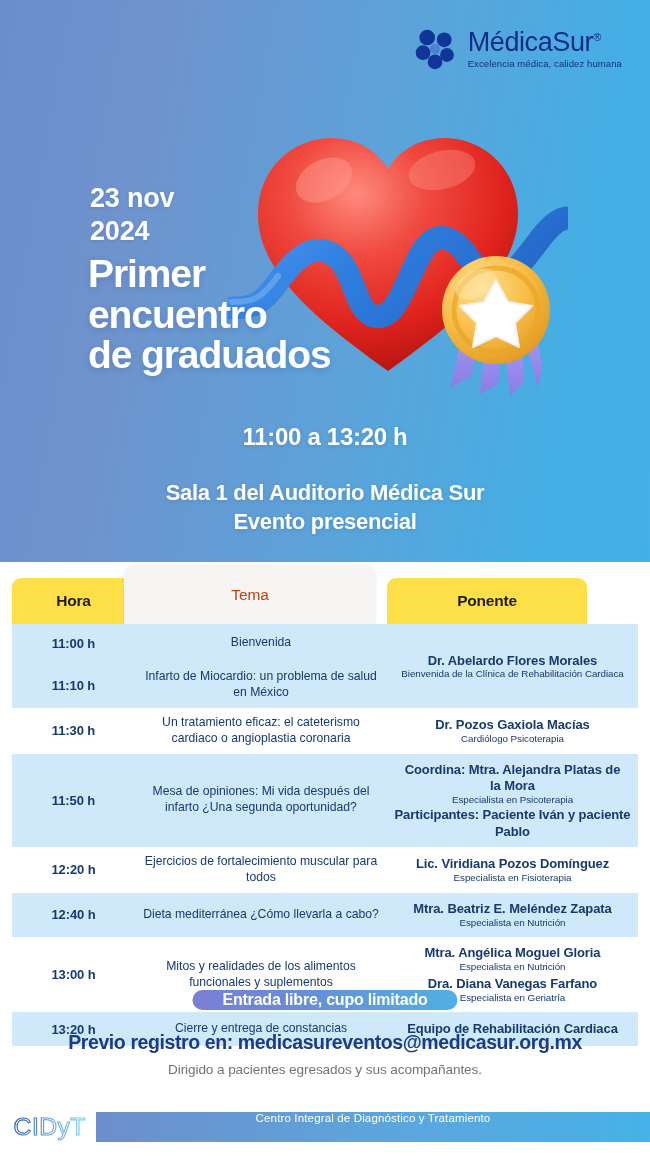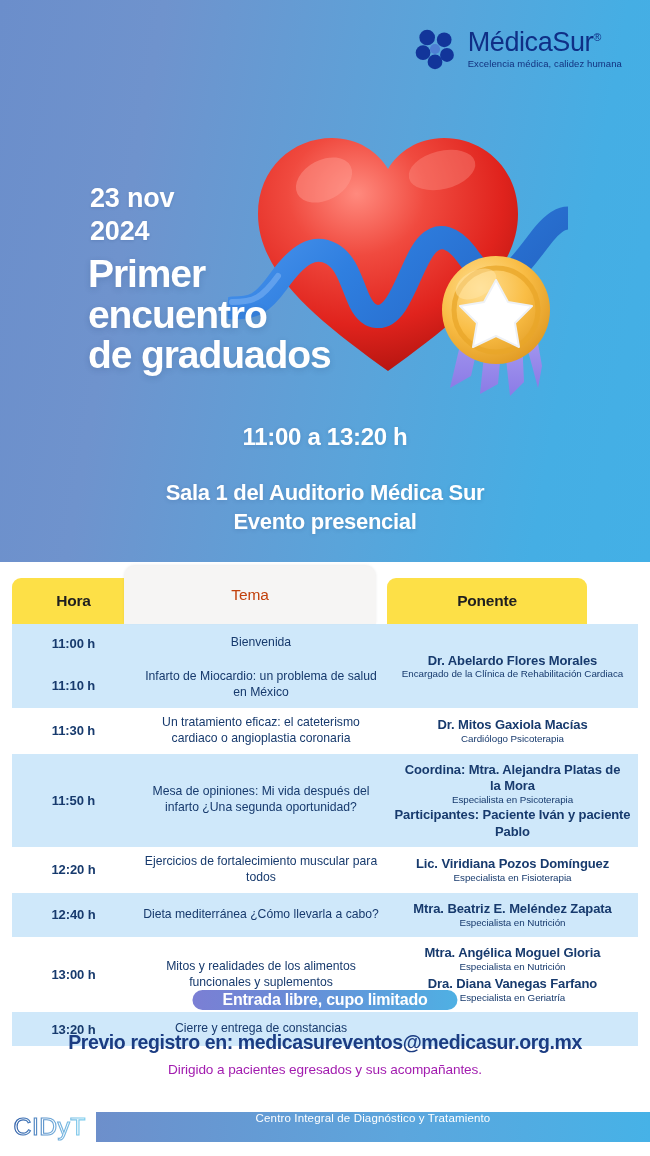--- a/index.html
+++ b/index.html
@@ -269,21 +269,21 @@
     font-size: 19.5px;
     font-weight: 700;
     letter-spacing: -0.4px;
   }
   .aud-line {
     position: absolute;
     left: 0;
     top: 1062px;
     width: 650px;
     text-align: center;
-    color: #a21caf;
+    color: #737373;
     font-size: 13.6px;
     font-weight: 400;
     letter-spacing: -0.1px;
   }
 
   .footbar {
     position: absolute;
     left: 0;
     bottom: 14px;
     width: 650px;
@@ -418,32 +418,32 @@
             <div class="cell c-tema">Bienvenida</div>
           </div>
           <div class="grow" style="height:46px">
             <div class="cell c-hora">11:10 h</div>
             <div class="cell c-tema">Infarto de Miocardio: un problema de salud en México</div>
           </div>
         </div>
         <div class="group-right">
           <div class="spk">
             <div class="spk-name">Dr. Abelardo Flores Morales</div>
-            <div class="spk-role">Encargado de la Clínica de Rehabilitación Cardiaca</div>
+            <div class="spk-role">Bienvenida de la Clínica de Rehabilitación Cardiaca</div>
           </div>
         </div>
       </div>
 
       <div id="rows-host">
           <div class="row" style="min-height: 42px;">
             <div class="cell c-hora">11:30 h</div>
             <div class="cell c-tema">Un tratamiento eficaz: el cateterismo cardiaco o angioplastia coronaria</div>
             <div class="cell c-pon">
               <div class="spk">
-                <div class="spk-name">Dr. Mitos Gaxiola Macías</div>
+                <div class="spk-name">Dr. Pozos Gaxiola Macías</div>
                 <div class="spk-role">Cardiólogo Psicoterapia</div>
               </div>
             </div>
           </div>
           <div class="row alt" style="min-height: 56px;">
             <div class="cell c-hora">11:50 h</div>
             <div class="cell c-tema">Mesa de opiniones: Mi vida después del infarto ¿Una segunda oportunidad?</div>
             <div class="cell c-pon">
               <div class="spk">
                 <div class="spk-name">Coordina: Mtra. Alejandra Platas de la Mora</div>
@@ -482,20 +482,25 @@
               </div>
               <div class="spk">
                 <div class="spk-name">Dra. Diana Vanegas Farfano</div>
                 <div class="spk-role">Especialista en Geriatría</div>
               </div>
             </div>
           </div>
           <div class="row alt" style="min-height: 34px;">
             <div class="cell c-hora">13:20 h</div>
             <div class="cell c-tema">Cierre y entrega de constancias</div>
+            <div class="cell c-pon">
+              <div class="spk">
+                <div class="spk-name">Equipo de Rehabilitación Cardiaca</div>
+              </div>
+            </div>
           </div>
         </div>
     </div>
   </div>
 
   <button class="cta">Entrada libre, cupo limitado</button>
 
   <div class="reg-line">Previo registro en: medicasureventos@medicasur.org.mx</div>
   <div class="aud-line">Dirigido a pacientes egresados y sus acompañantes.</div>
 

